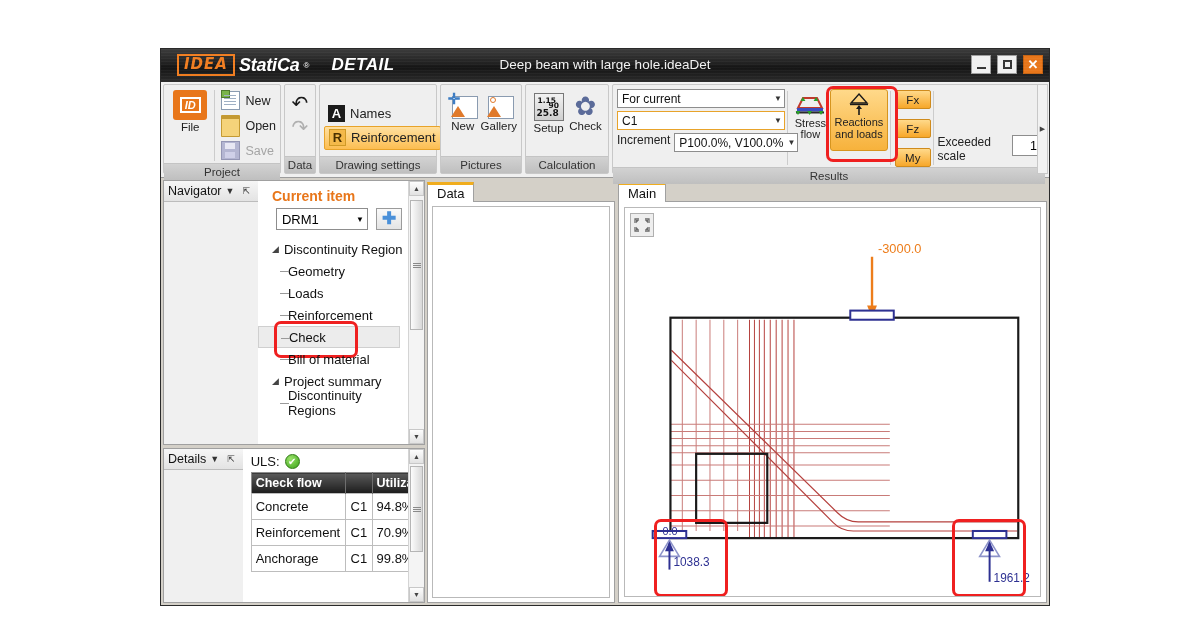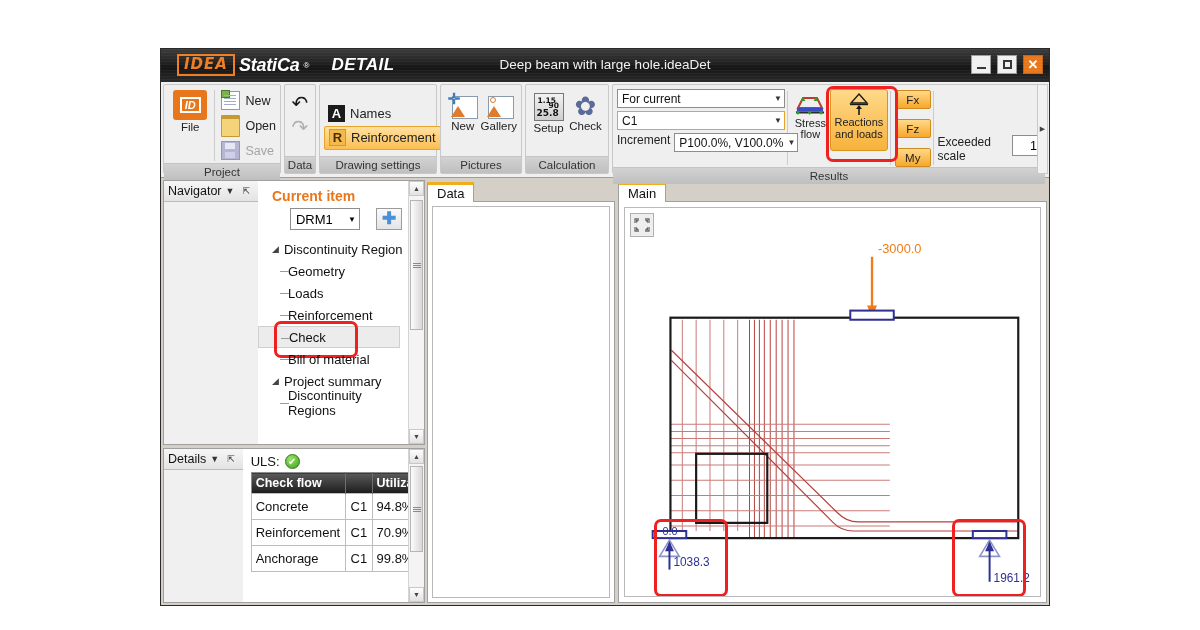--- a/index.html
+++ b/index.html
@@ -109,21 +109,21 @@
 
   .panel{background:#f0f0f0;border:1px solid #a0a0a0;display:flex;flex-direction:row;box-sizing:border-box;}
   .panel-head{height:20px;flex:0 0 20px;display:flex;align-items:center;
     background:linear-gradient(180deg,#f6f6f6,#e3e3e3);border-bottom:1px solid #bcbcbc;padding:0 4px;}
   .panel-head .ttl{flex:1;font-size:12.5px;color:#111;}
   .panel-head .hi{font-size:9px;color:#333;padding:0 4px;}
   .panel-body{flex:1;background:#fff;position:relative;overflow:hidden;display:flex;}
   .panel-inner{flex:1;position:relative;overflow:hidden;}
 
   .cur-item{color:#e8761a;font-weight:bold;font-size:14px;padding:7px 0 4px 14px;}
-  .drm-row{display:flex;align-items:center;gap:16px;padding:0 6px 0 32px;}
+  .drm-row{display:flex;align-items:center;gap:8px;padding:0 6px 0 18px;}
   .drm-combo{flex:1;height:22px;background:#fff;border:1px solid #8d8d8d;display:flex;align-items:center;
     padding:0 3px 0 5px;font-size:13px;box-sizing:border-box;}
   .plus-btn{width:26px;height:22px;background:linear-gradient(180deg,#fafafa,#e4e4e4);
     border:1px solid #9b9b9b;display:flex;align-items:center;justify-content:center;
     color:#4a90d9;font-size:17px;font-weight:bold;line-height:14px;box-sizing:border-box;}
 
   .tree{padding:8px 0 0 0;font-size:13px;color:#111;}
   .tnode{display:flex;align-items:center;height:22px;padding-left:14px;position:relative;}
   .tnode .tri{width:12px;font-size:9px;color:#444;}
   .tleaf{display:flex;align-items:center;height:22px;padding-left:30px;position:relative;}

